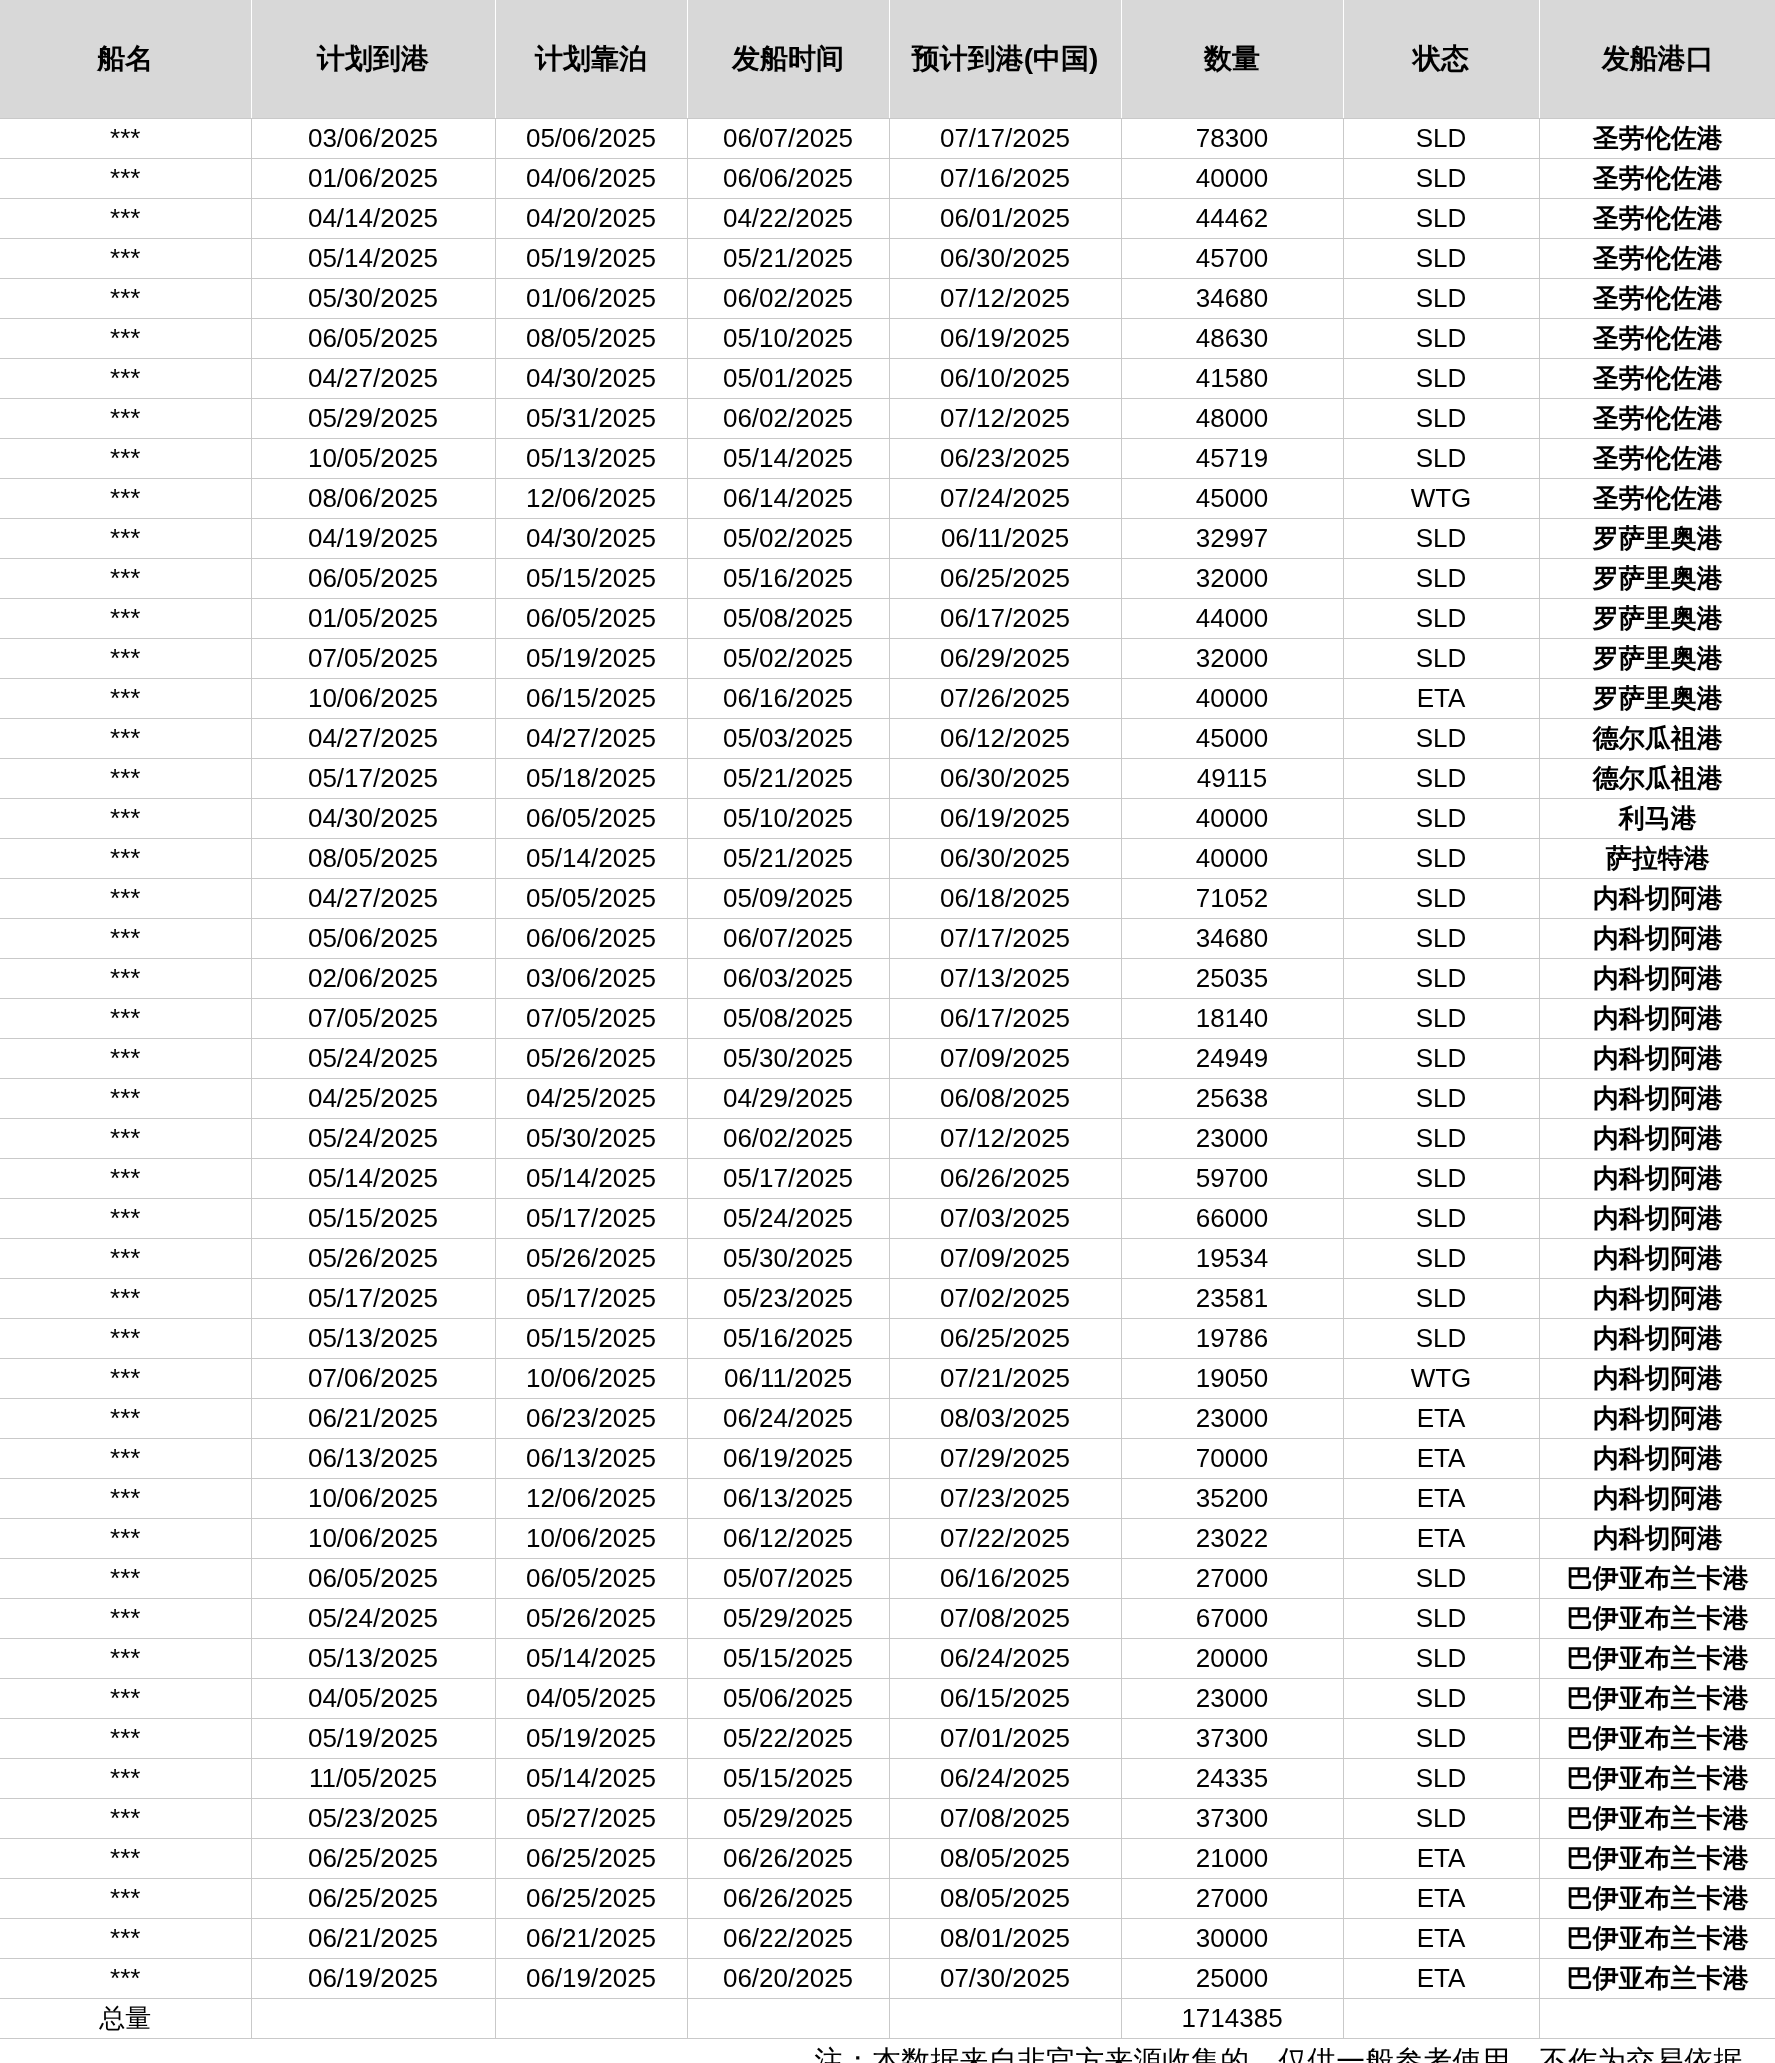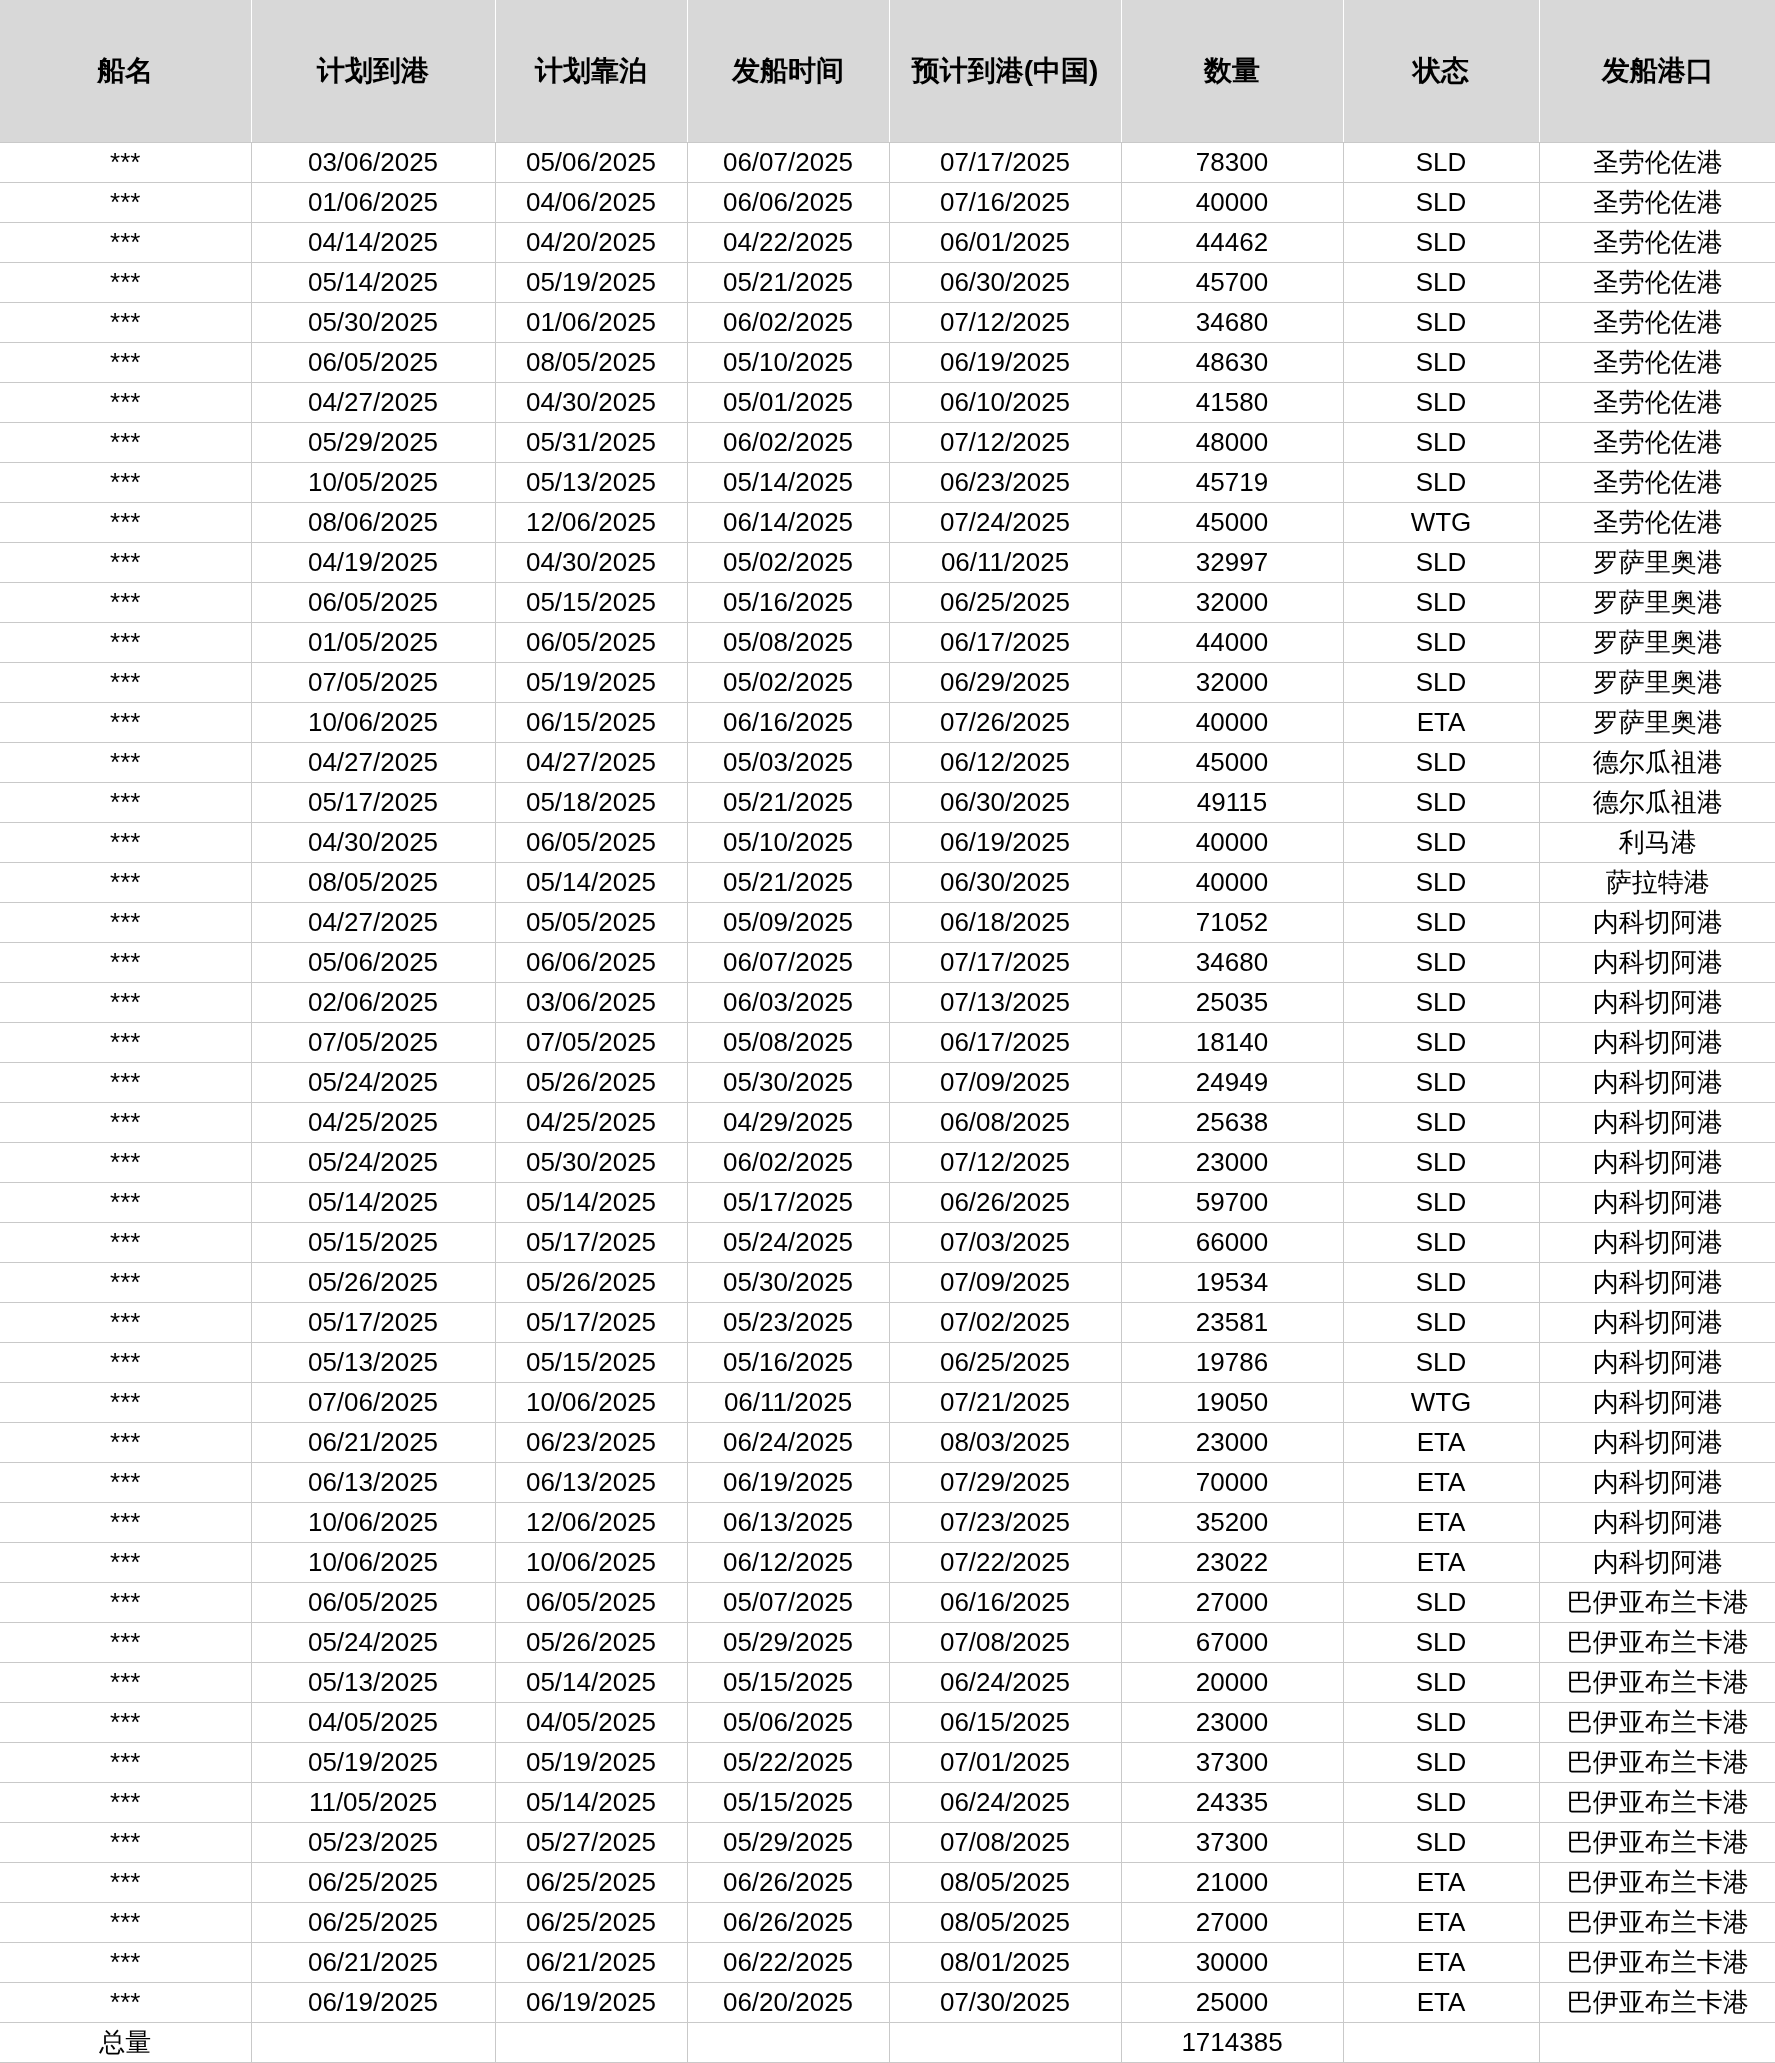--- a/index.html
+++ b/index.html
@@ -25,37 +25,37 @@
     background: var(--header-bg, #d8d8d8);
     height: 110px;
     font-size: 28px;
     font-weight: bold;
     text-align: center;
     vertical-align: middle;
     border-left: 1.9px solid #ffffff;
     border-right: 1.9px solid #ffffff;
     border-top: none;
     border-bottom: 0.9px solid var(--grid-line, #c9c9c9);
-    padding: 16px;
+    padding: 4px;
   }
   table.ship-table th:first-child { border-left: none; }
   table.ship-table th:last-child { border-right: none; }
   table.ship-table td {
     height: 39px;
     font-size: 26px;
     text-align: center;
     vertical-align: middle;
     border: 0.9px solid var(--grid-line, #c9c9c9);
     padding: 0;
     white-space: nowrap;
     overflow: hidden;
     background: var(--row-bg, #ffffff);
   }
   table.ship-table tr td:first-child { border-left: none; }
-  table.ship-table tr td:last-child { border-right: none; }
+  table.ship-table tr td:last-child { border-right: none; font-weight: bold; }
   td.bold { font-weight: normal; }
   .footer-note {
     height: 46px;
     display: flex;
     justify-content: flex-end;
     align-items: center;
     font-size: 29px;
     padding-right: 3.7px;
     box-sizing: border-box;
   }

